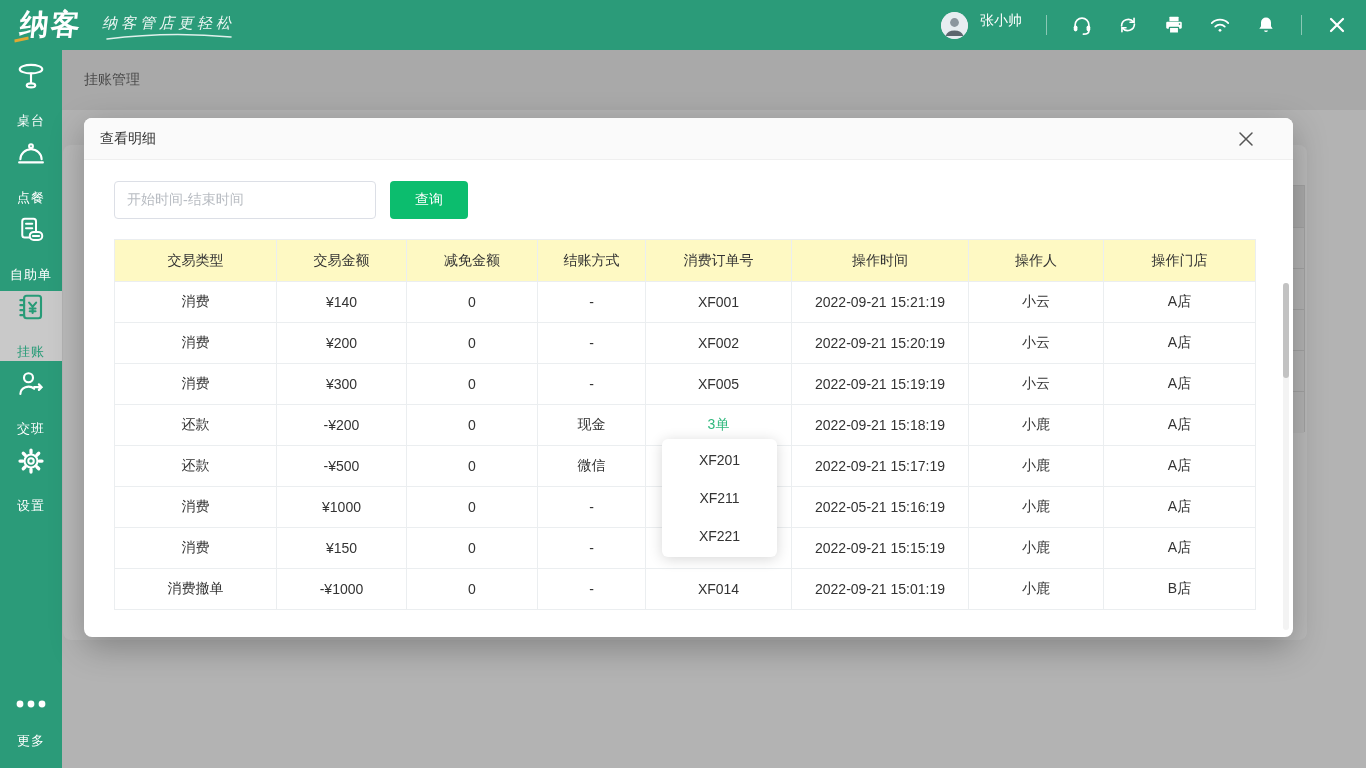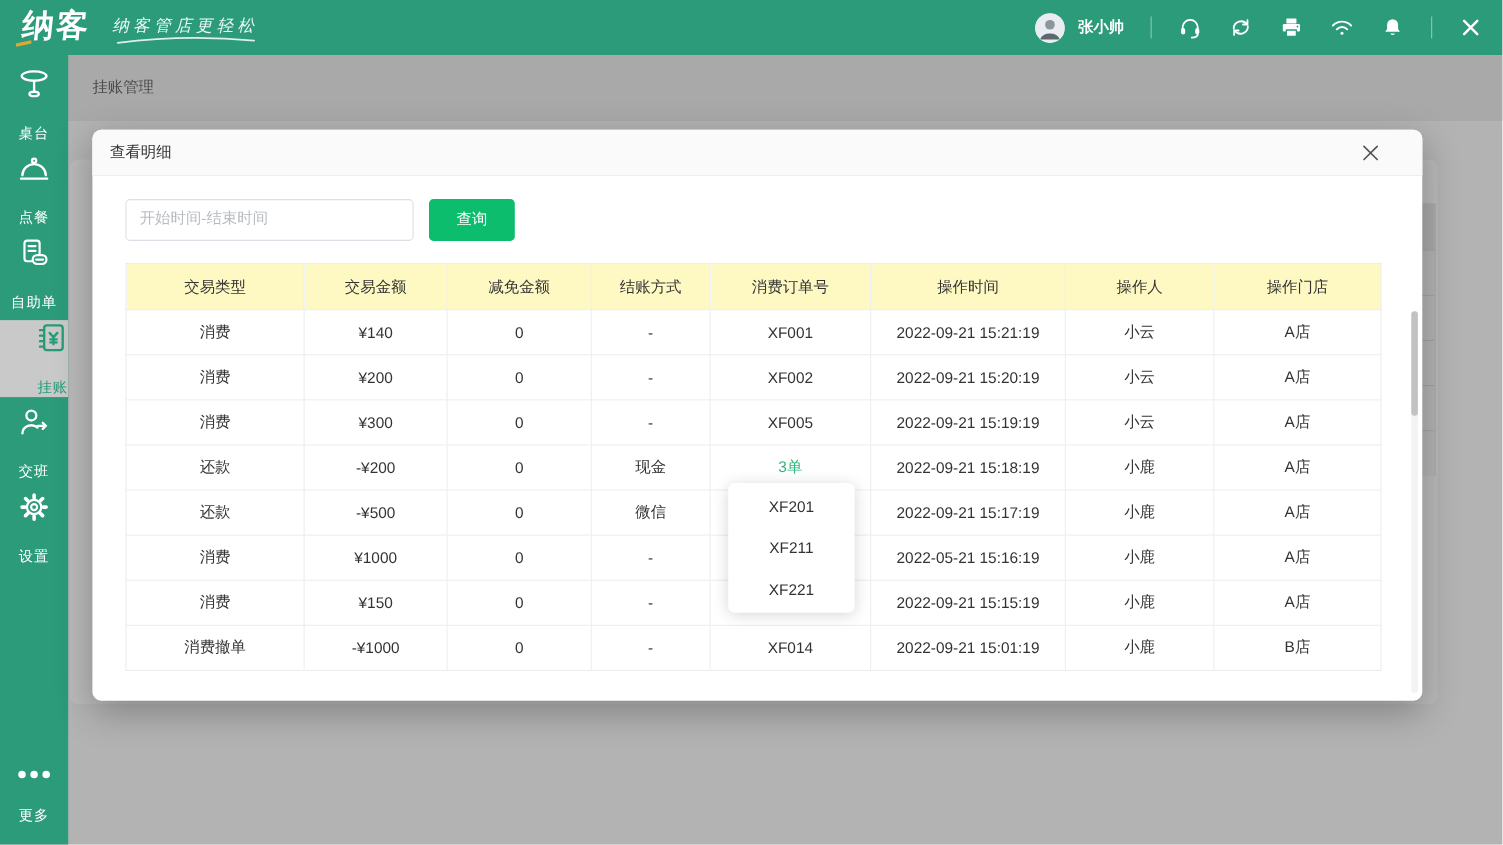--- a/index.html
+++ b/index.html
@@ -12,34 +12,34 @@
             display:flex; align-items:center; padding:0 18px 0 14px; z-index:5; }
   .brand { display:flex; align-items:flex-end; gap:16px; }
   .logo { color:#fff; font-weight:800; font-size:29px; line-height:1; transform:skewX(-6deg);
           letter-spacing:2px; position:relative; padding:2px 4px 4px 6px; }
   .logo::after { content:""; position:absolute; left:2px; bottom:2px; width:14px; height:3px;
                  background:#e0a833; transform:rotate(-12deg); }
   .slogan-wrap { display:flex; flex-direction:column; align-items:center; padding-bottom:2px; }
   .slogan { font-family:"DejaVu Serif",serif; font-style:italic; font-size:15px;
             color:rgba(255,255,255,.92); letter-spacing:4px; }
   .top-right { margin-left:auto; display:flex; align-items:center; gap:24px; }
-  .user { display:flex; align-items:center; gap:12px;font-weight:bold; }
+  .user { display:flex; gap:12px; }
   .avatar { width:27px; height:27px; border-radius:50%; background:#e7edf1; display:flex;
             align-items:center; justify-content:center; overflow:hidden; }
   .username { color:#fff; font-size:14px; }
   .vdiv { width:1px; height:20px; background:rgba(255,255,255,.45); }
   .tb-icon { width:22px; height:22px; display:flex; align-items:center; justify-content:center; cursor:pointer; }
 
   
   .sidebar { position:absolute; left:0; top:50px; width:62px; height:718px; background:#2b9b79;
              display:flex; flex-direction:column; align-items:stretch; padding-top:10px; z-index:4; }
   .side-item { height:70px; margin-bottom:7px; display:flex; flex-direction:column; align-items:center;
                justify-content:center; gap:21px; color:#fff; cursor:pointer; }
   .side-item .lbl { font-size:13px; letter-spacing:1px; }
-  .side-item.active { background:#c9c9c9; color:#279b77;align-items:flex-end; }
+  .side-item.active { background:#c9c9c9; color:#279b77; }
   .side-item.more { margin-top:auto; margin-bottom:10px; }
 
   
   .content { position:absolute; left:62px; top:50px; width:1304px; height:718px; }
   .page-header { position:absolute; left:0; top:0; width:1304px; height:60px; background:#a9a9a9;
                  display:flex; align-items:center; padding-left:22px; color:#4c4c4c; }
   .bg-panel { position:absolute; left:1px; top:95px; width:1244px; height:495px; background:#bababa;
               border-radius:8px; }
   .ghost-table { position:absolute; left:1088px; top:135px; width:155px; height:247px;
                  border:1px solid #a3a3a3; }

